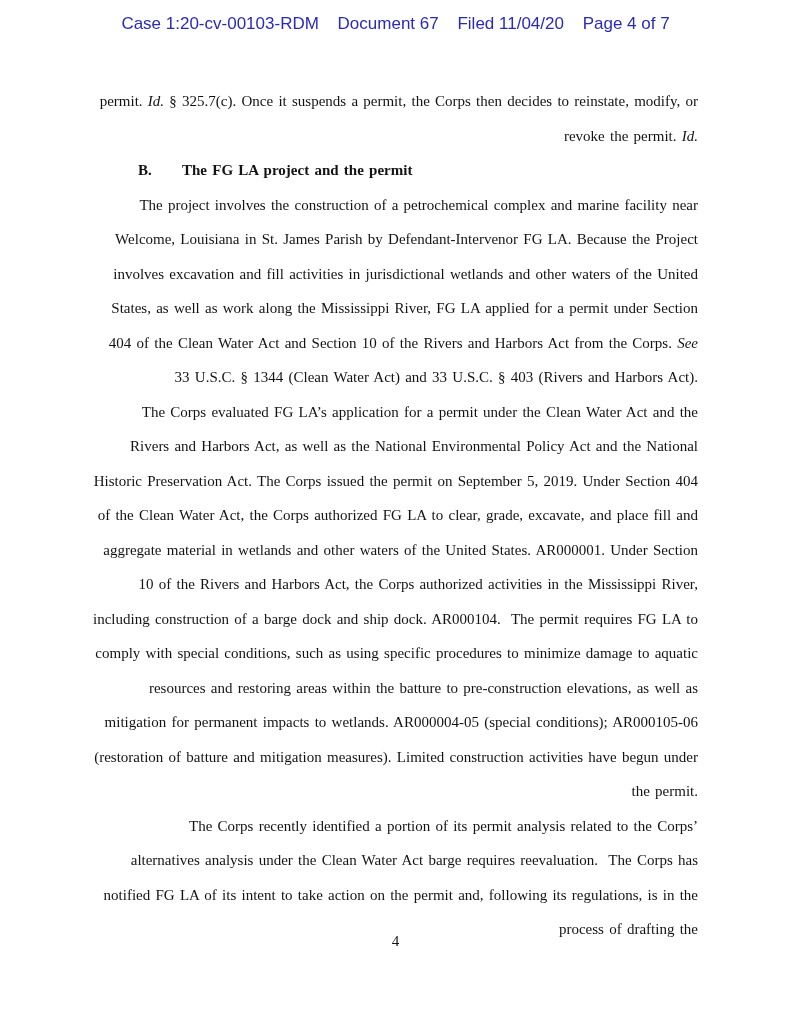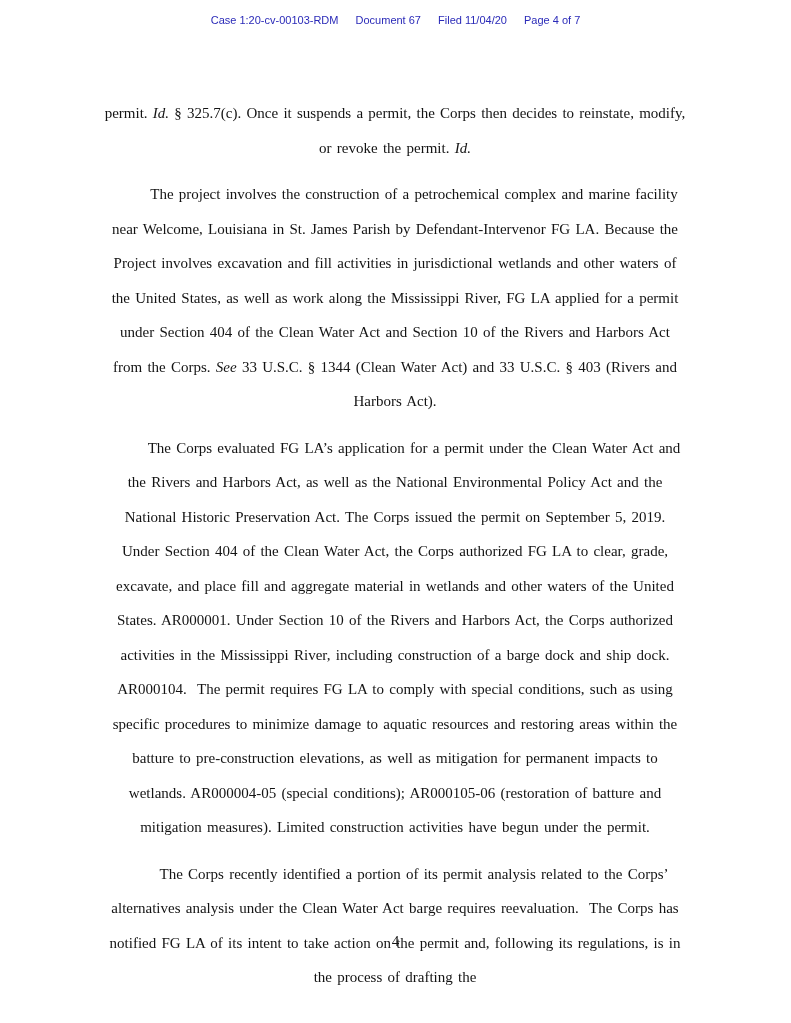--- a/index.html
+++ b/index.html
@@ -16,41 +16,41 @@
     font-family: "Liberation Serif", serif;
     color: #131313;
   }
   .court-header {
     position: absolute;
     top: 14px;
     left: 0;
     right: 0;
     text-align: center;
     font-family: "Liberation Sans", sans-serif;
-    font-size: 11px;
+    font-size: 17px;
     font-weight: 400;
     color: var(--header-blue, #2a2ab8);
     white-space: nowrap;
   }
   .court-header .seg {
     display: inline-block;
     margin: 0 7px;
   }
   .doc-body {
     position: absolute;
     top: 84px;
     left: 92px;
     width: 606px;
     font-size: 15px;
     line-height: 34.5px;
     word-spacing: 1.5px;
   }
   .paragraph {
-    margin: 12px;
-    text-align: center;
+    margin: 0;
+    text-align: right;
     white-space: pre-wrap;
   }
   .paragraph.indented {
     text-indent: 38px;
   }
   .italic {
     font-style: italic;
   }
   .heading {
     margin: 0;
@@ -78,20 +78,21 @@
 
   <div class="court-header">
     <span class="seg">Case 1:20-cv-00103-RDM</span>
     <span class="seg">Document 67</span>
     <span class="seg">Filed 11/04/20</span>
     <span class="seg">Page 4 of 7</span>
   </div>
 
   <div class="doc-body" id="doc-body">
       <div class="paragraph"><span>permit. </span><span class="italic">Id.</span><span> § 325.7(c). Once it suspends a permit, the Corps then decides to reinstate, modify, or revoke the permit. </span><span class="italic">Id.</span></div>
+      <div class="heading"><span class="heading-label">B.</span><span>The FG LA project and the permit</span></div>
       <div class="paragraph indented"><span>The project involves the construction of a petrochemical complex and marine facility near Welcome, Louisiana in St. James Parish by Defendant-Intervenor FG LA. Because the Project involves excavation and fill activities in jurisdictional wetlands and other waters of the United States, as well as work along the Mississippi River, FG LA applied for a permit under Section 404 of the Clean Water Act and Section 10 of the Rivers and Harbors Act from the Corps. </span><span class="italic">See</span><span> 33 U.S.C. § 1344 (Clean Water Act) and 33 U.S.C. § 403 (Rivers and Harbors Act).</span></div>
       <div class="paragraph indented"><span>The Corps evaluated FG LA’s application for a permit under the Clean Water Act and the Rivers and Harbors Act, as well as the National Environmental Policy Act and the National Historic Preservation Act. The Corps issued the permit on September 5, 2019. Under Section 404 of the Clean Water Act, the Corps authorized FG LA to clear, grade, excavate, and place fill and aggregate material in wetlands and other waters of the United States. AR000001. Under Section 10 of the Rivers and Harbors Act, the Corps authorized activities in the Mississippi River, including construction of a barge dock and ship dock. AR000104.  The permit requires FG LA to comply with special conditions, such as using specific procedures to minimize damage to aquatic resources and restoring areas within the batture to pre-construction elevations, as well as mitigation for permanent impacts to wetlands. AR000004-05 (special conditions); AR000105-06 (restoration of batture and mitigation measures). Limited construction activities have begun under the permit.</span></div>
       <div class="paragraph indented"><span>The Corps recently identified a portion of its permit analysis related to the Corps’ alternatives analysis under the Clean Water Act barge requires reevaluation.  The Corps has notified FG LA of its intent to take action on the permit and, following its regulations, is in the process of drafting the</span></div>
     </div>
 
   <div class="page-footer">
     <span>4</span>
   </div>
 
 </div>

